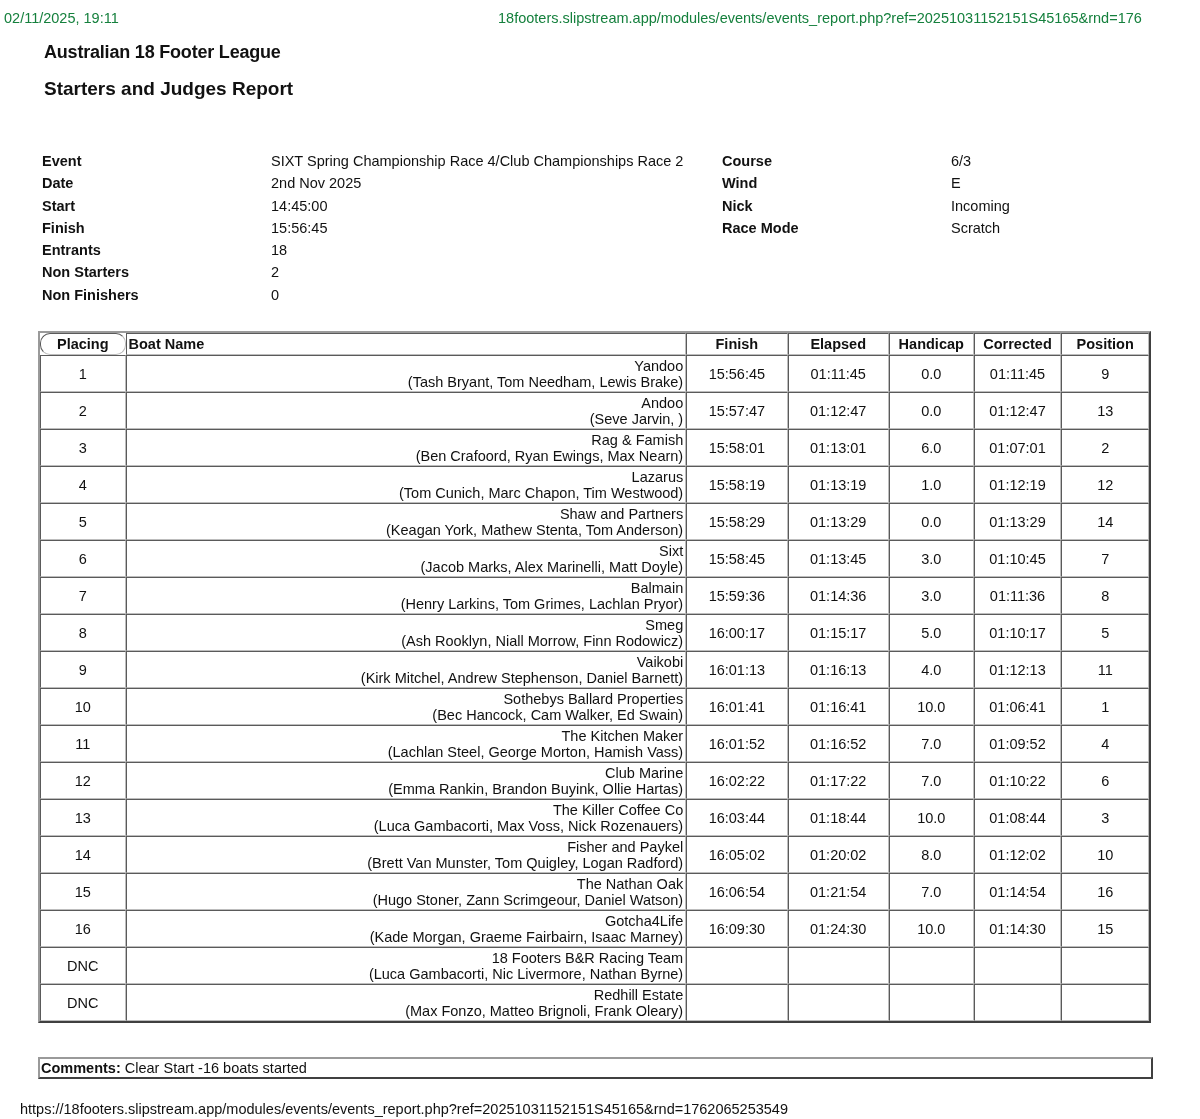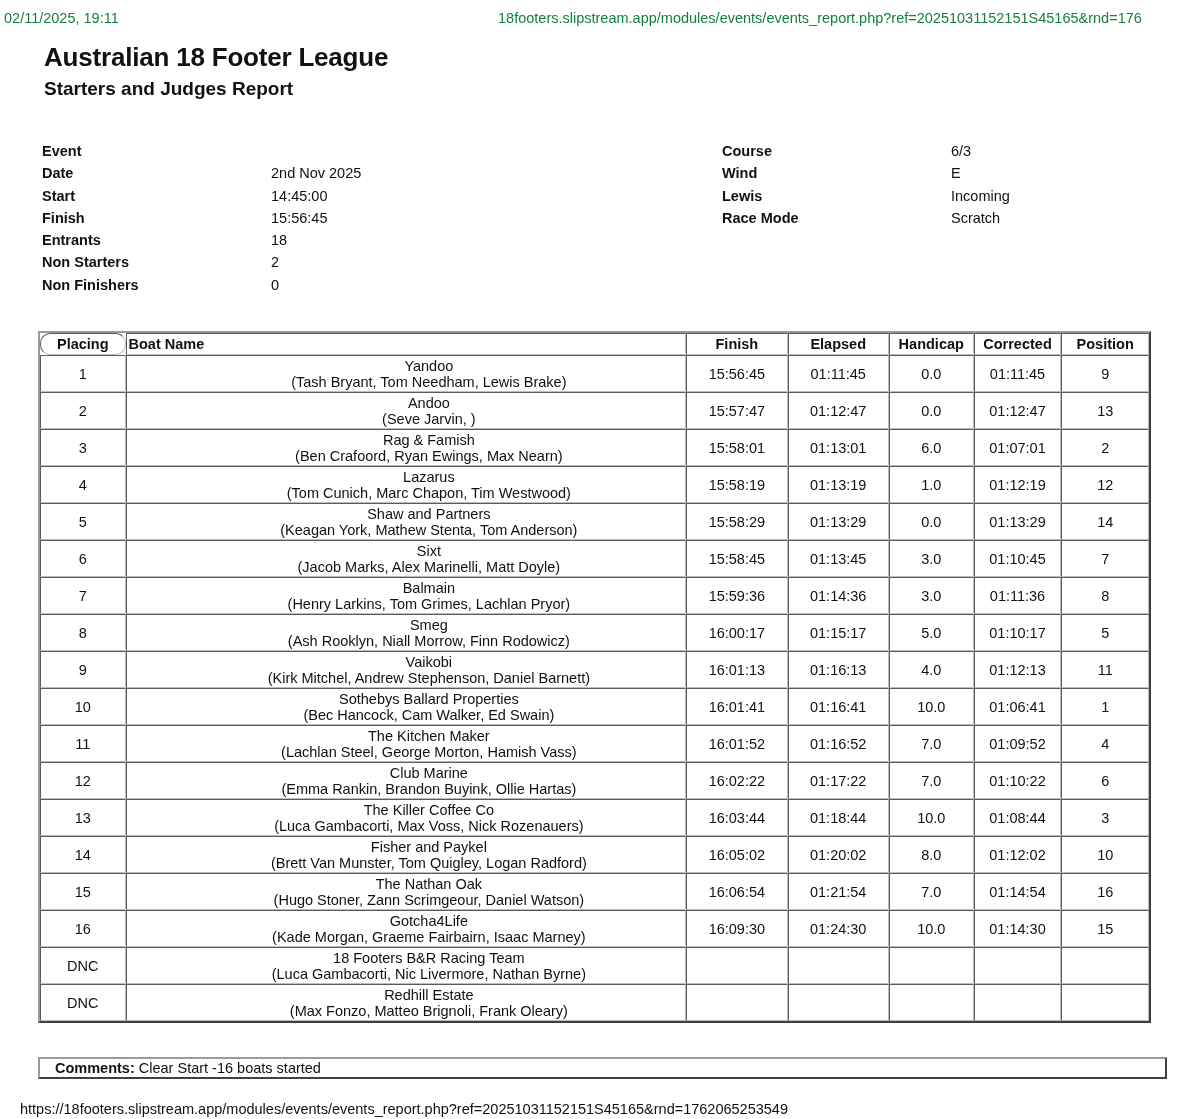--- a/index.html
+++ b/index.html
@@ -8,28 +8,28 @@
       font-family: "Liberation Sans", sans-serif; color: #111;
     }
     .print-header {
       position: absolute; top: 8px; left: 0; width: 1200px; height: 20px;
       font-size: 14.5px; line-height: 20px; color: #15803d;
     }
     .print-header .ts { position: absolute; left: 4px; top: 0; }
     .print-header .url { position: absolute; left: 498px; top: 0; white-space: nowrap; }
     .org-title {
       position: absolute; left: 44px; top: 42px;
-      font-size: 26px; font-weight: bold; letter-spacing: -0.2px;
+      font-size: 18px; font-weight: bold; letter-spacing: -0.2px;
     }
     .report-title {
       position: absolute; left: 44px; top: 78px;
       font-size: 19px; font-weight: bold;
     }
     .meta {
-      position: absolute; top: 140px; font-size: 14.5px;
+      position: absolute; top: 150px; font-size: 14.5px;
     }
     .meta .row { height: 22.3px; line-height: 22px; position: relative; }
     .meta .lbl { font-weight: bold; position: absolute; left: 0; }
     .meta-left { left: 42px; width: 680px; }
     .meta-left .val { position: absolute; left: 229px; white-space: nowrap; }
     .meta-right { left: 722px; width: 400px; }
     .meta-right .val { position: absolute; left: 229px; white-space: nowrap; }
 
     table.results {
       position: absolute; left: 38px; top: 331px; width: 1113px;
@@ -39,33 +39,33 @@
     }
     table.results th, table.results td {
       border: 1px solid; border-color: #5a5a5a #bdbdbd #bdbdbd #5a5a5a;
       padding: 0 2px;
     }
     table.results th {
       font-weight: bold; height: 20px; line-height: 18px; text-align: center;
     }
     table.results th.left { text-align: left; }
     table.results td { height: 35px; text-align: center; line-height: 16px; }
-    table.results td.boat { text-align: center; vertical-align: middle; padding-left: 48px; }
+    table.results td.boat { text-align: right; vertical-align: middle; padding-left: 48px; }
     .c-place { width: 80px; border-radius: 10px; }
     .c-boat { width: 562px; }
     .c-fin { width: 96px; }
     .c-ela { width: 96px; }
     .c-hcp { width: 79px; }
     .c-cor { width: 82px; }
     .c-pos { width: 82px; }
 
     .comments {
       position: absolute; left: 38px; top: 1057px; width: 1110px; height: 18px;
       border: 2px solid; border-color: #9a9a9a #404040 #404040 #9a9a9a;
-      font-size: 14.5px; line-height: 18px; padding-left: 15px;
+      font-size: 14.5px; line-height: 18px; padding-left: 1px;
     }
     .comments b { font-weight: bold; }
     .print-footer {
       position: absolute; left: 20px; top: 1100px; font-size: 14.5px; line-height: 19px;
       white-space: nowrap;
     }
   </style>
 </head>
 <body>
 
@@ -73,20 +73,21 @@
   <span class="ts">02/11/2025, 19:11</span>
   <span class="url">18footers.slipstream.app/modules/events/events_report.php?ref=20251031152151S45165&amp;rnd=176</span>
 </div>
 
 <div class="org-title">Australian 18 Footer League</div>
 <div class="report-title">Starters and Judges Report</div>
 
 <div class="meta meta-left">
   <div class="row">
       <span class="lbl">Event</span>
+      <span class="val">SIXT Spring Championship Race 4/Club Championships Race 2</span>
     </div>
   <div class="row">
       <span class="lbl">Date</span>
       <span class="val">2nd Nov 2025</span>
     </div>
   <div class="row">
       <span class="lbl">Start</span>
       <span class="val">14:45:00</span>
     </div>
   <div class="row">
@@ -110,21 +111,21 @@
 <div class="meta meta-right">
   <div class="row">
       <span class="lbl">Course</span>
       <span class="val">6/3</span>
     </div>
   <div class="row">
       <span class="lbl">Wind</span>
       <span class="val">E</span>
     </div>
   <div class="row">
-      <span class="lbl">Lewis</span>
+      <span class="lbl">Nick</span>
       <span class="val">Incoming</span>
     </div>
   <div class="row">
       <span class="lbl">Race Mode</span>
       <span class="val">Scratch</span>
     </div>
 </div>
 
 <table class="results">
   <thead>

